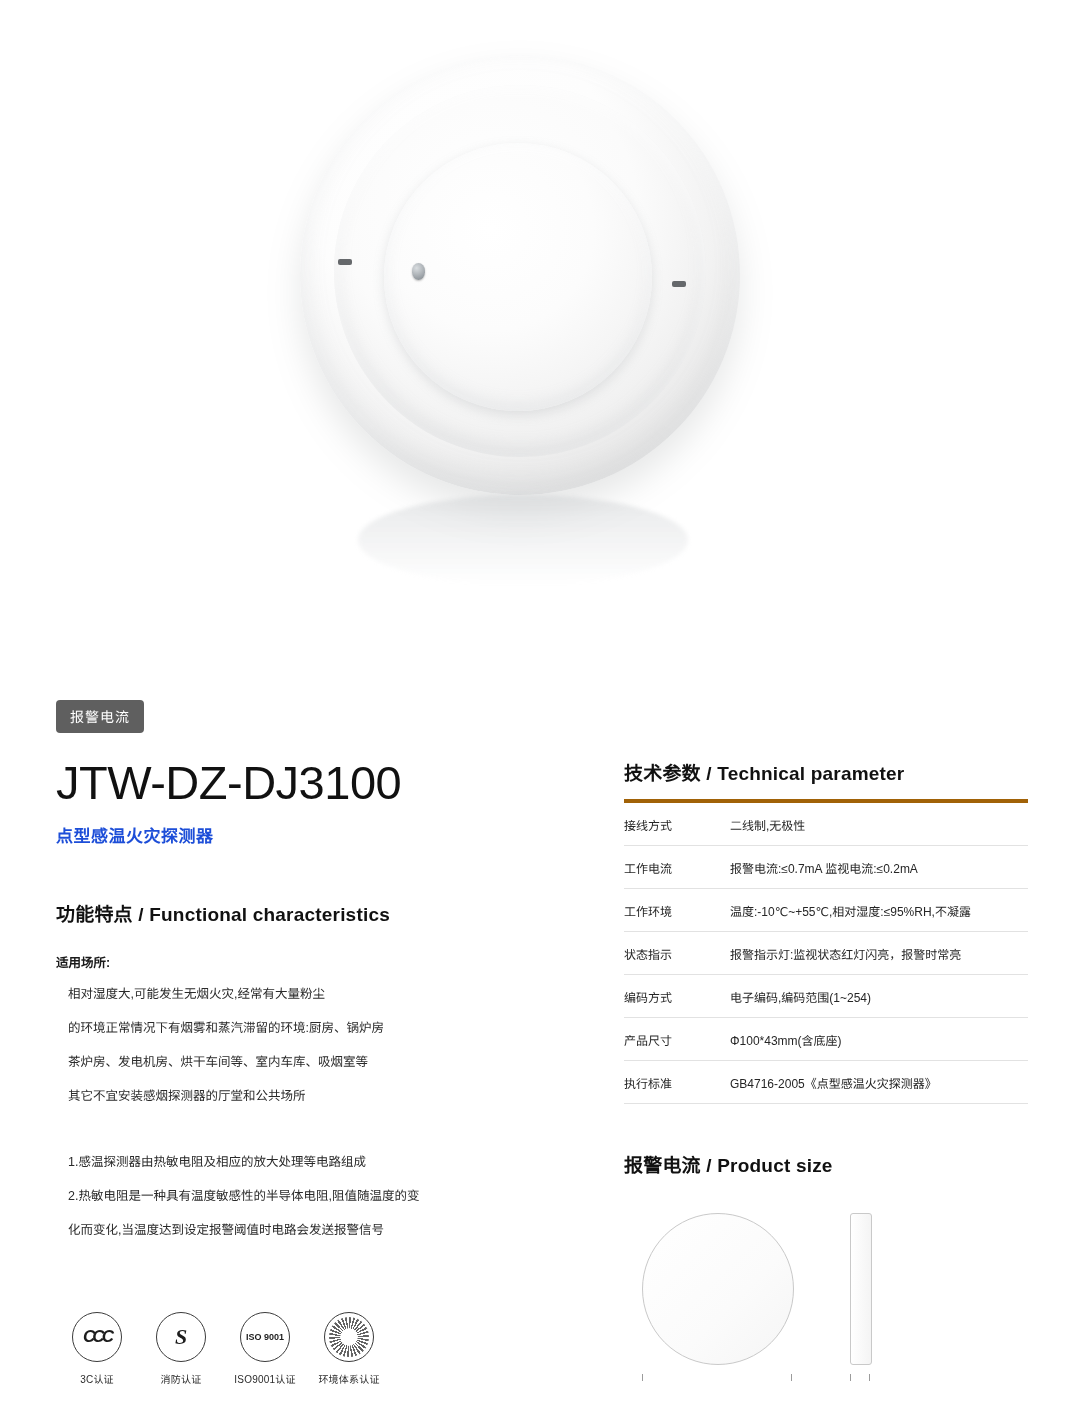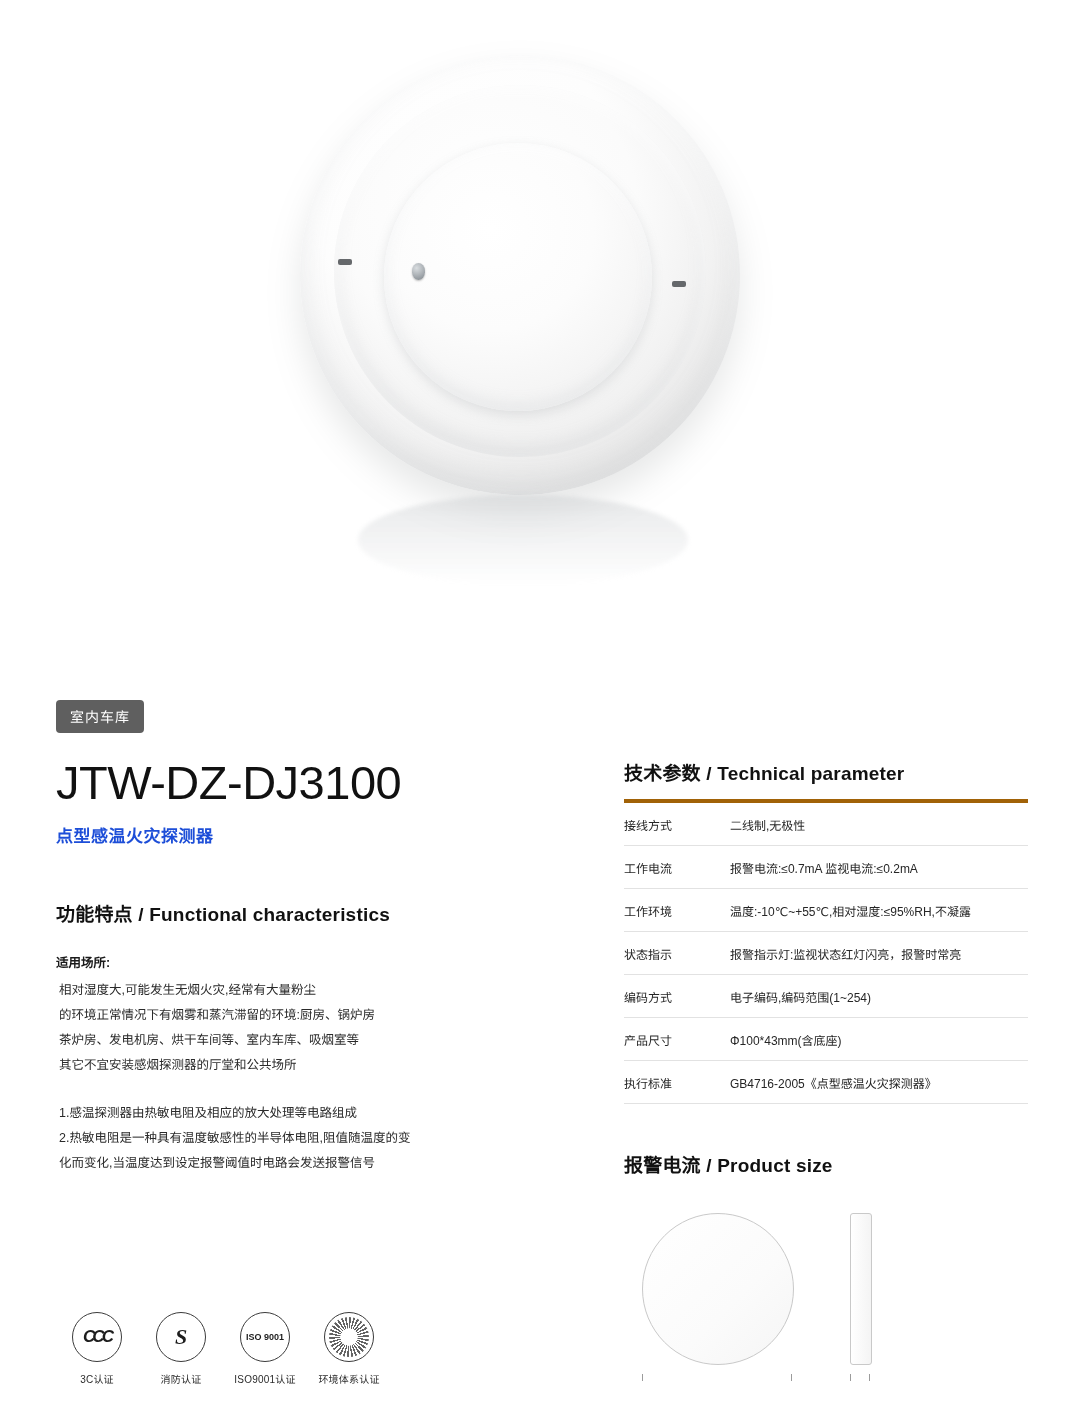--- a/index.html
+++ b/index.html
@@ -160,21 +160,21 @@
   .feat-sub {
     font-size: 12.5px;
     font-weight: bold;
     margin: 26px 0 8px 0;
     color: #1a1a1a;
   }
   .feat-line {
     font-size: 12.5px;
     line-height: 22px;
     color: #2a2a2a;
-    margin: 3px;
+    margin: 12px;
   }
   .feat-gap { height: 20px; }
 
   
   .spec-table {
     width: 100%;
     border-collapse: collapse;
     margin-top: 14px;
   }
   .spec-table tr { border-bottom: 1px solid #e2e2e2; }
@@ -294,21 +294,21 @@
       <div class="slot a"></div>
       <div class="slot b"></div>
     </div>
     <div class="reflection"></div>
   </div>
 </div>
 
 <div class="content">
 
   <div class="col-left">
-    <div class="model-tag">室内车库</div>
+    <div class="model-tag">报警电流</div>
     <h1 class="model-no">JTW-DZ-DJ3100</h1>
     <p class="model-name">点型感温火灾探测器</p>
 
     <div class="feat-block">
       <h2 class="sec-head">
         <span>功能特点 /</span>
         <span class="en">Functional characteristics</span>
       </h2>
 
       <p class="feat-sub">适用场所:</p>

